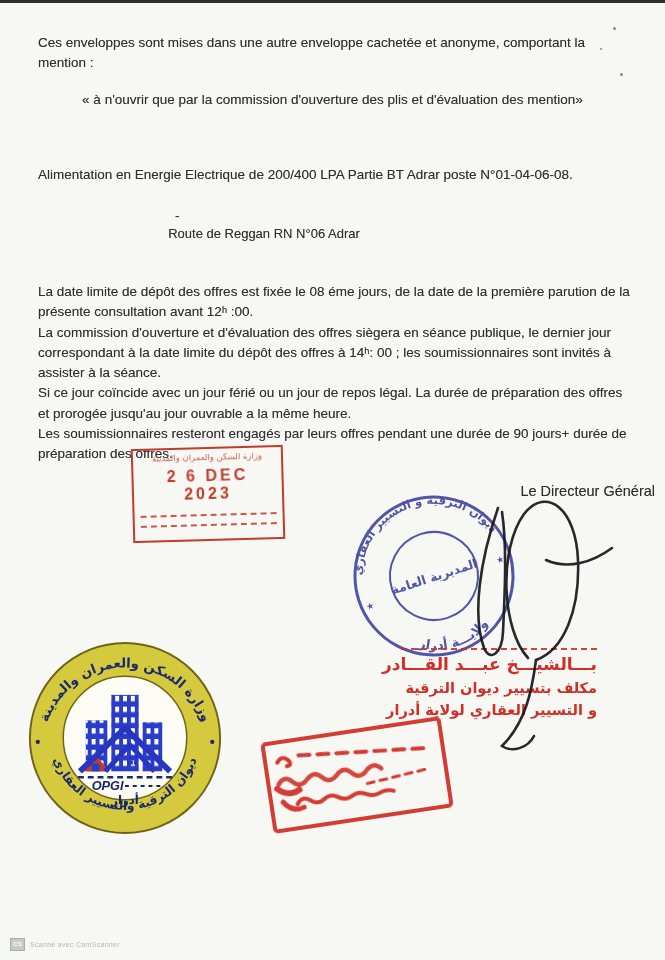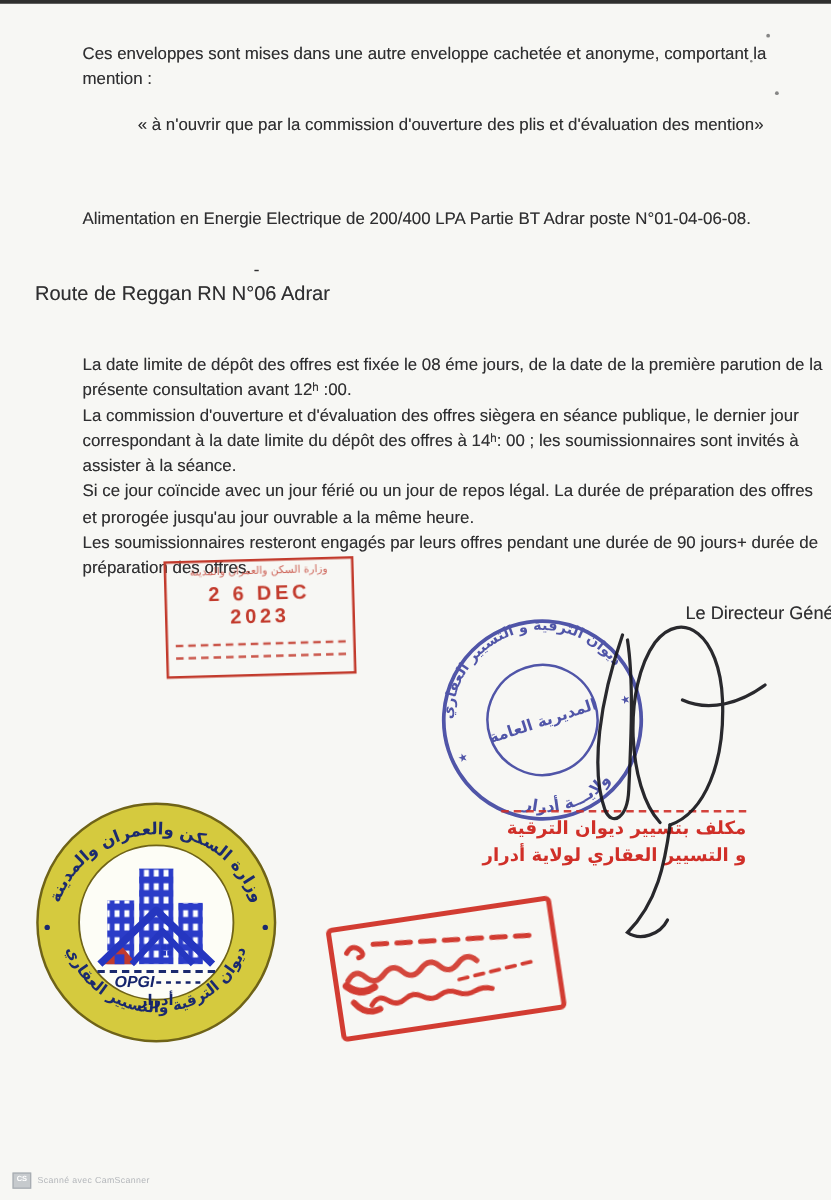--- a/index.html
+++ b/index.html
@@ -1,31 +1,31 @@
 <!DOCTYPE html>
 <html><head>
 <meta charset="utf-8">
 <style>
   html,body{margin:0;padding:0;background:#e9e9e7;}
   #page{position:relative;width:665px;height:960px;background:#f7f7f4;overflow:hidden;
         font-family:"Liberation Sans",sans-serif;color:#2e2e2e;}
   .txt{position:absolute;font-size:13.5px;line-height:1.5;color:#2f2f31;
-       text-shadow:0 0 .4px rgba(40,40,40,.45);margin-left:28px;}
+       text-shadow:0 0 .4px rgba(40,40,40,.45);}
   .ar{font-family:"DejaVu Sans",sans-serif;direction:rtl;}
   #scan-edge{position:absolute;top:0;left:0;width:665px;height:3px;background:#181818;opacity:.9;}
   .speck{position:absolute;width:3px;height:3px;border-radius:50%;background:#555;opacity:.7;}
 
   
   #intro{top:33px;left:38px;width:588px;}
   #quote{top:90px;left:0;width:665px;text-align:center;}
   #consult{top:113px;left:0;width:665px;text-align:center;font-size:16px;}
   #subject{top:165px;left:38px;width:600px;}
   #addr-dash{top:206px;left:175px;}
   #addressee{top:206px;left:0;width:665px;text-align:center;}
-  #address{top:224px;left:0;width:528px;font-size:16px;}
+  #address{top:224px;left:0;width:528px;text-align:center;font-size:13px;}
   #body-block{top:282px;left:38px;width:596px;}
   #body-block p{margin:0;}
   #director-title{top:481px;left:455px;width:200px;text-align:right;font-size:14.5px;}
 
   
   #date-stamp{position:absolute;left:132px;top:447px;width:152px;height:94px;
       border:2.5px solid #c23a2c;transform:rotate(-1.6deg);color:#c23a2c;
       filter:blur(.3px);box-sizing:border-box;padding:3px 6px;}
   .ds-org{font-size:8.5px;text-align:center;opacity:.8;filter:blur(.4px);line-height:1.2;}
   .ds-date{font-size:16px;font-weight:bold;letter-spacing:3px;text-align:center;margin-top:5px;}
@@ -104,20 +104,21 @@
     <text font-size="13" font-weight="bold" fill="#3a3f9e" letter-spacing="2" class="ar">
       <textPath href="#arcBot" startOffset="50%" text-anchor="middle">ولايـــة أدرار</textPath>
     </text>
     <text x="84" y="89" font-size="12.5" font-weight="bold" fill="#3a3f9e" text-anchor="middle" class="ar">المديرية العامة</text>
     <text x="10" y="96" font-size="9" fill="#3a3f9e">★</text>
     <text x="148" y="92" font-size="9" fill="#3a3f9e">★</text>
   </svg>
 
   <div id="signatory" class="ar">
     <div id="sig-dash"></div>
+    <div id="sig-name">بـــالشيـــخ عبـــد القـــادر</div>
     <div id="sig-role1">مكلف بتسيير ديوان الترقية</div>
     <div id="sig-role2">و التسيير العقاري لولاية أدرار</div>
   </div>
 
   <svg id="signature" viewBox="0 0 200 272">
     <g fill="none" stroke="#17171c" stroke-width="2.6" stroke-linecap="round" opacity=".92">
       <path d="M 70,18 C 52,70 44,125 56,158 C 62,172 74,164 75,142 C 77,100 79,55 74,22"></path>
       <path d="M 100,168 C 74,140 70,60 96,24 C 118,-4 148,18 150,70 C 152,120 136,160 108,170"></path>
       <path d="M 118,70 C 140,80 165,72 184,58"></path>
       <path d="M 108,170 C 104,200 98,232 74,256 C 84,263 100,258 106,246"></path>

